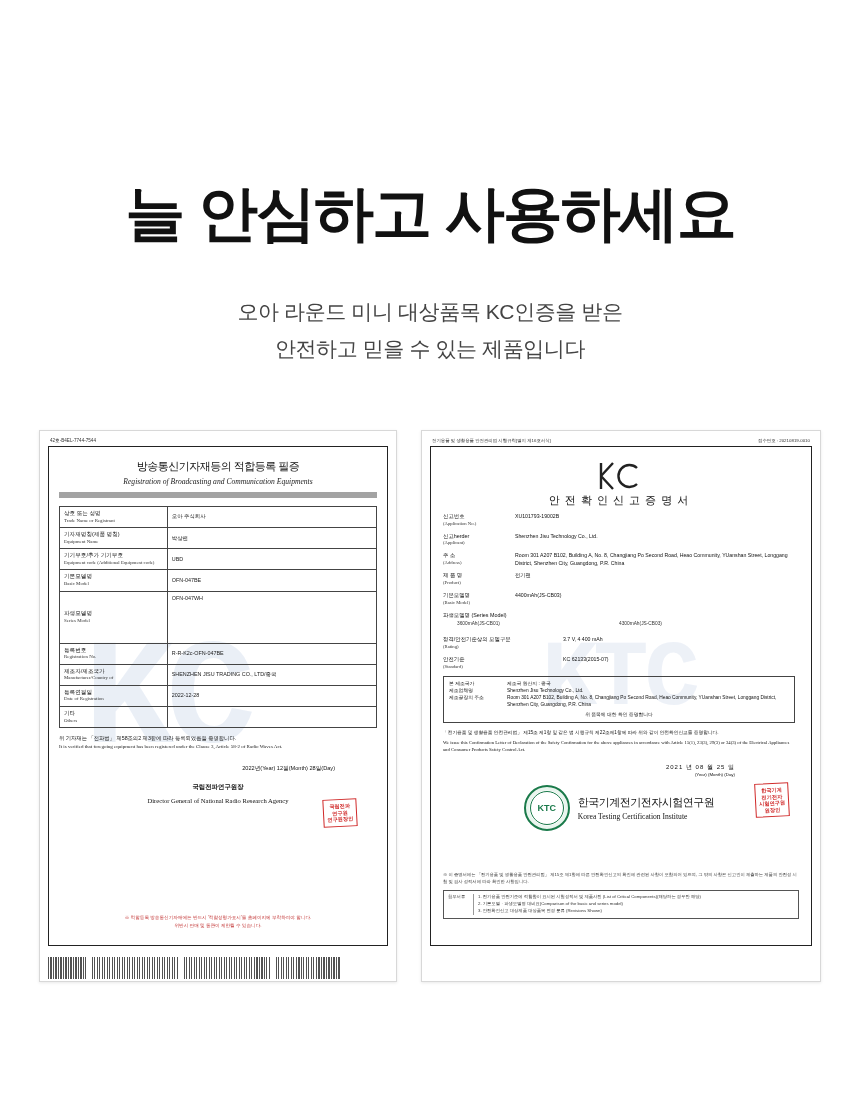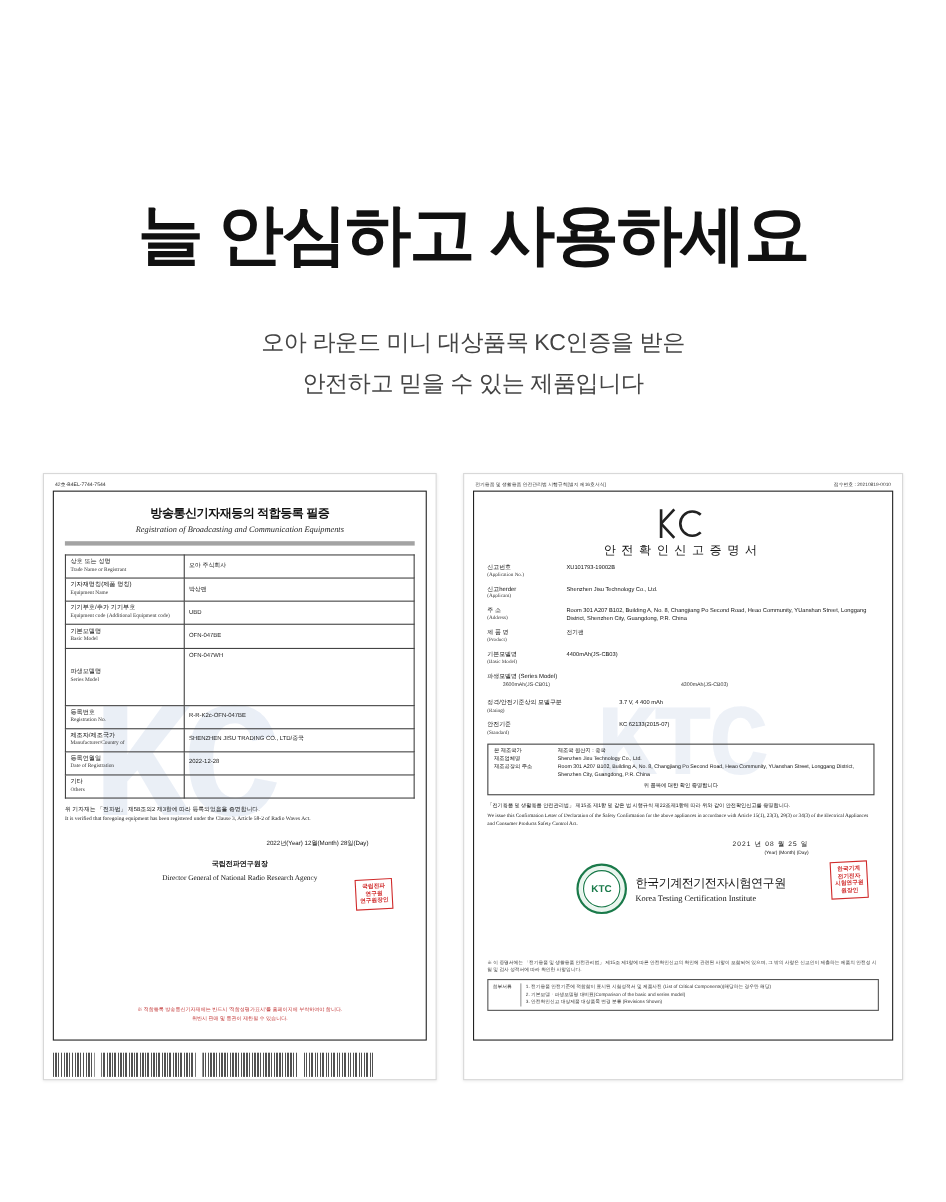--- a/index.html
+++ b/index.html
@@ -77,34 +77,34 @@
   }
   .lc-frame {
     border: 1.2px solid #222;
     height: 500px;
     position: relative;
     padding: 8px 10px 6px 10px;
   }
   .lc-title {
     text-align: center;
     font-size: 11px;
-    font-weight: 700;
+    font-weight: 400;
     letter-spacing: -0.5px;
     color: #111;
     margin-top: 4px;
   }
   .lc-title-en {
     text-align: center;
     font-family: "Liberation Serif", serif;
     font-style: italic;
     font-size: 7.6px;
     color: #222;
     margin-top: 3px;
     padding-bottom: 6px;
-    border-bottom: 4px solid #a3a3a3;
+    border-bottom: 6px solid #a3a3a3;
   }
   table.lc-table {
     width: 100%;
     border-collapse: collapse;
     margin-top: 8px;
     table-layout: fixed;
   }
   table.lc-table td {
     border: 1px solid #444;
     padding: 3px 4px;

